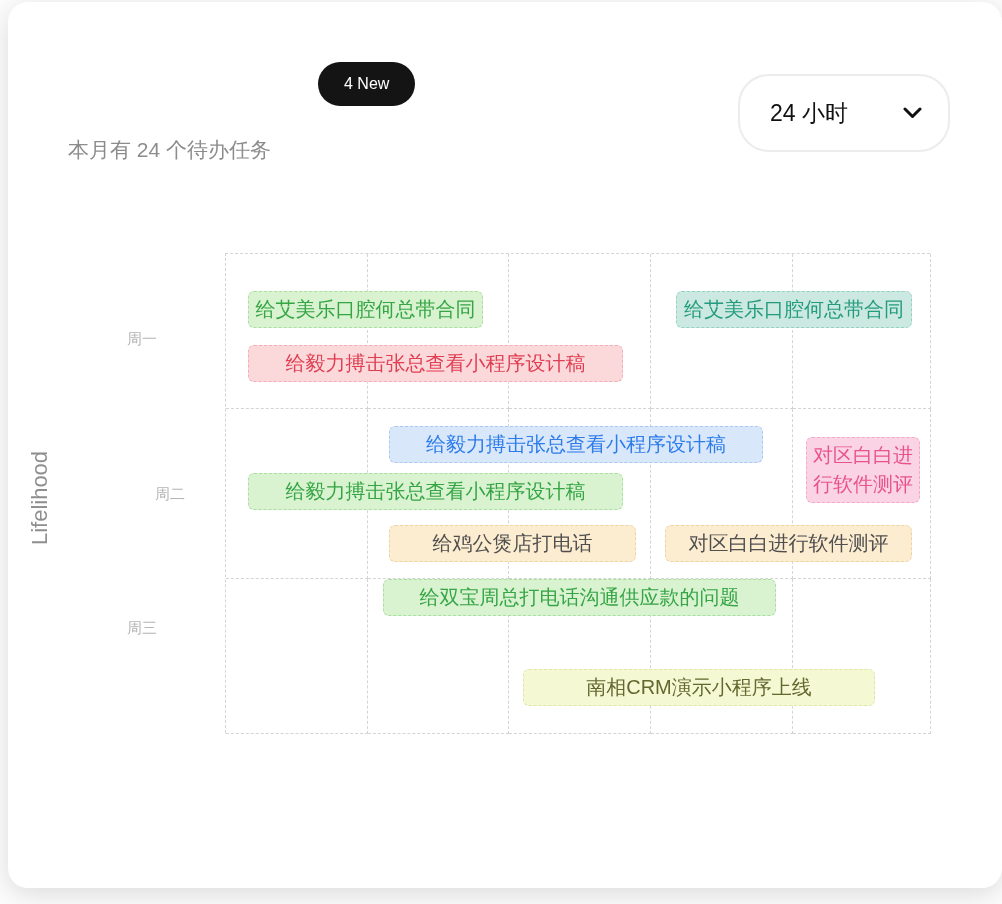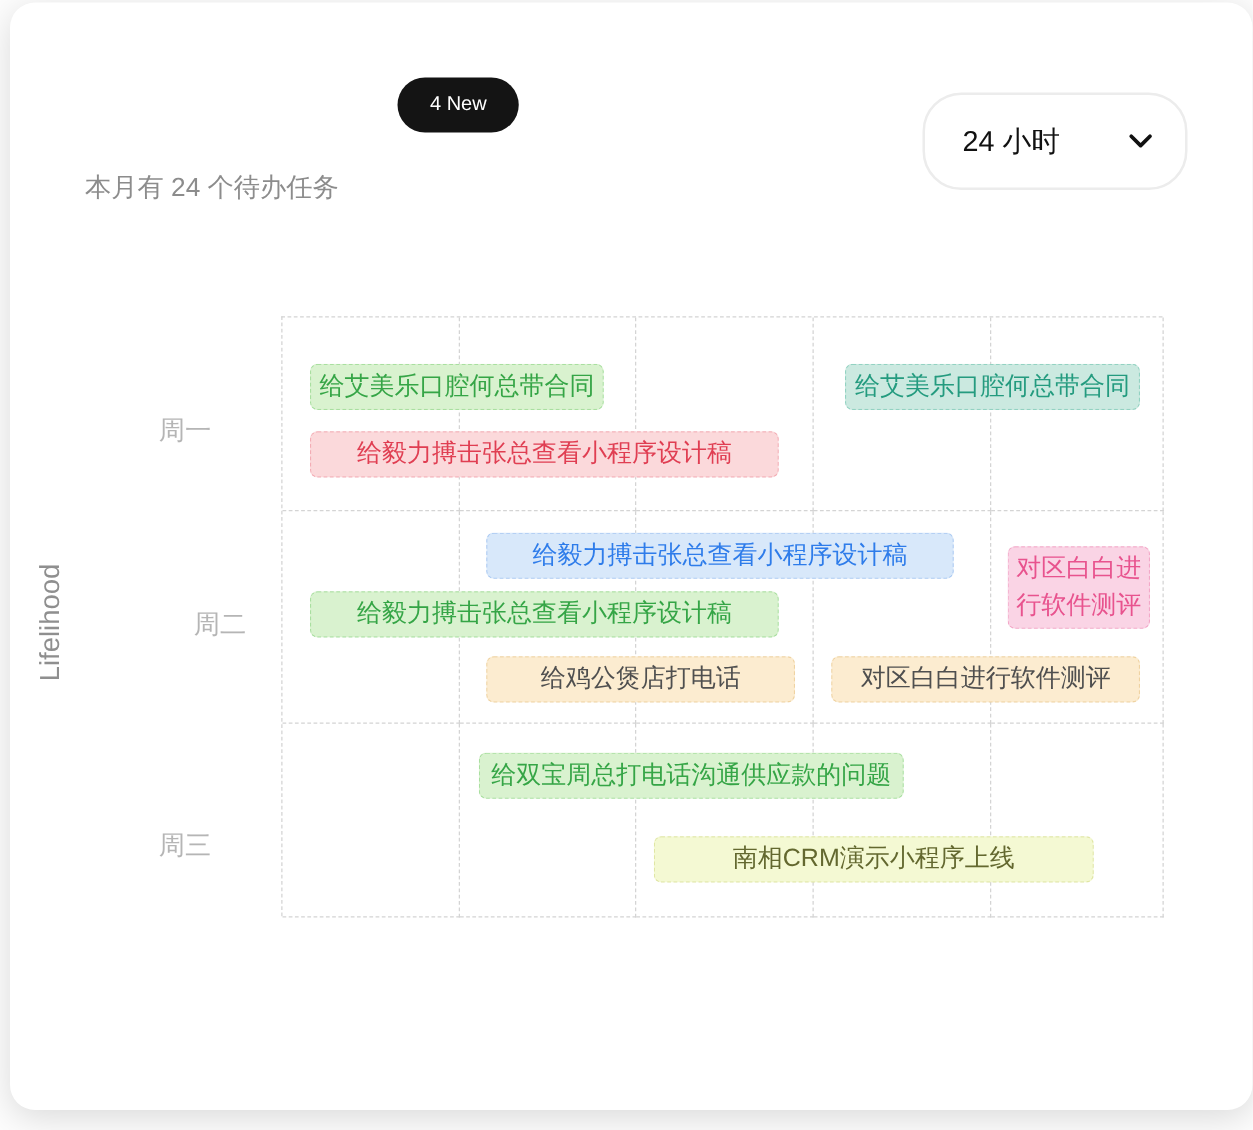--- a/index.html
+++ b/index.html
@@ -55,25 +55,25 @@
     display: flex; align-items: center; justify-content: center;
   }
   .axis-label-wrap span {
     transform: rotate(-90deg);
     white-space: nowrap;
     font-size: 22px; color: #8f8f8f;
   }
   
   .row-label {
     position: absolute; left: 119px;
-    font-size: 21px; color: #b5b5b5;
+    font-size: 15px; color: #b5b5b5;
   }
   .row-label.r0 { top: 328px; }
   .row-label.r1 { top: 483px; margin-left: 28px; }
-  .row-label.r2 { top: 660px; }
+  .row-label.r2 { top: 617px; }
   
   .grid {
     position: absolute; left: 217px; top: 251px;
     width: 705px; height: 480px;
     display: grid;
     grid-template-columns: 142px 141px 142px 142px 138px;
     grid-template-rows: 155px 170px 155px;
     border-top: 1px dashed #d4d4d4;
     border-left: 1px dashed #d4d4d4;
   }
@@ -99,21 +99,21 @@
   .task.yellow { background: #f4f9d3; color: #63682f; border: 1px dashed #e0e6a5; }
 
   .t1  { left: 240px; top: 289px; width: 235px; height: 37px; }
   .t2  { left: 668px; top: 289px; width: 236px; height: 37px; }
   .t3  { left: 240px; top: 343px; width: 375px; height: 37px; }
   .t4  { left: 381px; top: 424px; width: 374px; height: 37px; }
   .t5  { left: 798px; top: 435px; width: 114px; height: 66px; }
   .t6  { left: 240px; top: 471px; width: 375px; height: 37px; }
   .t7  { left: 381px; top: 523px; width: 247px; height: 37px; }
   .t8  { left: 657px; top: 523px; width: 247px; height: 37px; }
-  .t9  { left: 375px; top: 600px; width: 340px; height: 37px; }
+  .t9  { left: 375px; top: 577px; width: 393px; height: 37px; }
   .t10 { left: 515px; top: 667px; width: 352px; height: 37px; }
 </style>
 </head>
 <body>
 
 <div class="card">
 
 
   <div class="new-badge">4 New</div>
 

